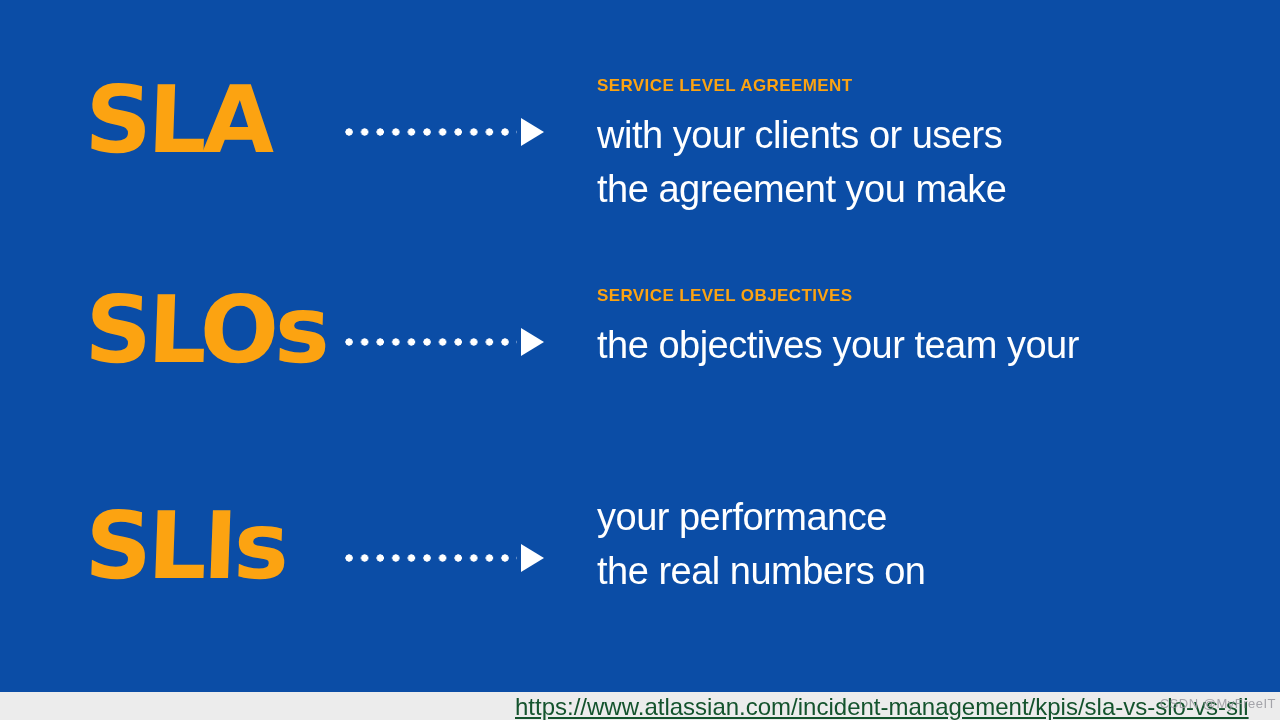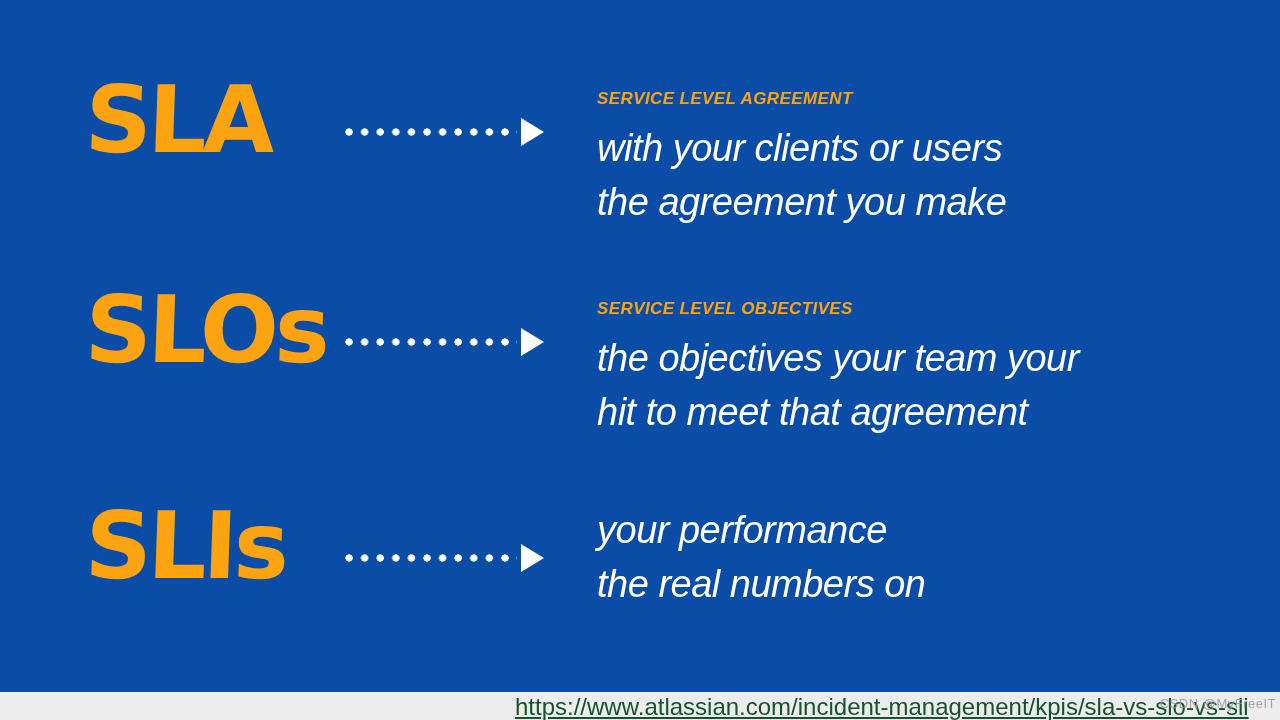--- a/index.html
+++ b/index.html
@@ -58,23 +58,22 @@
     height: 0;
     margin-left: 4px;
     border-left: 23px solid #ffffff;
     border-top: 14px solid transparent;
     border-bottom: 14px solid transparent;
   }
 
   .textcol {
     position: absolute;
     left: 597px;
-    top: 17px;
+    top: 4px;
     width: 640px;
-    font-style: italic;
   }
   .caps-label {
     font-size: 17px;
     font-weight: bold;
     letter-spacing: 0.4px;
     color: #FCA311;
     margin-top: 12px;
     margin-bottom: 12px;
   }
   .desc {
@@ -137,21 +136,20 @@
   <div class="row row2">
     <div class="acronym">SLOs</div>
     <div class="arrow">
       <div class="dots"></div>
       <div class="head"></div>
     </div>
     <div class="textcol">
       <div class="caps-label">SERVICE LEVEL OBJECTIVES</div>
       <div class="desc">
         <div>the objectives your team your</div>
-        <div>hit to meet that agreement</div>
       </div>
     </div>
   </div>
 
   <div class="row row3">
     <div class="acronym">SLIs</div>
     <div class="arrow">
       <div class="dots"></div>
       <div class="head"></div>
     </div>

